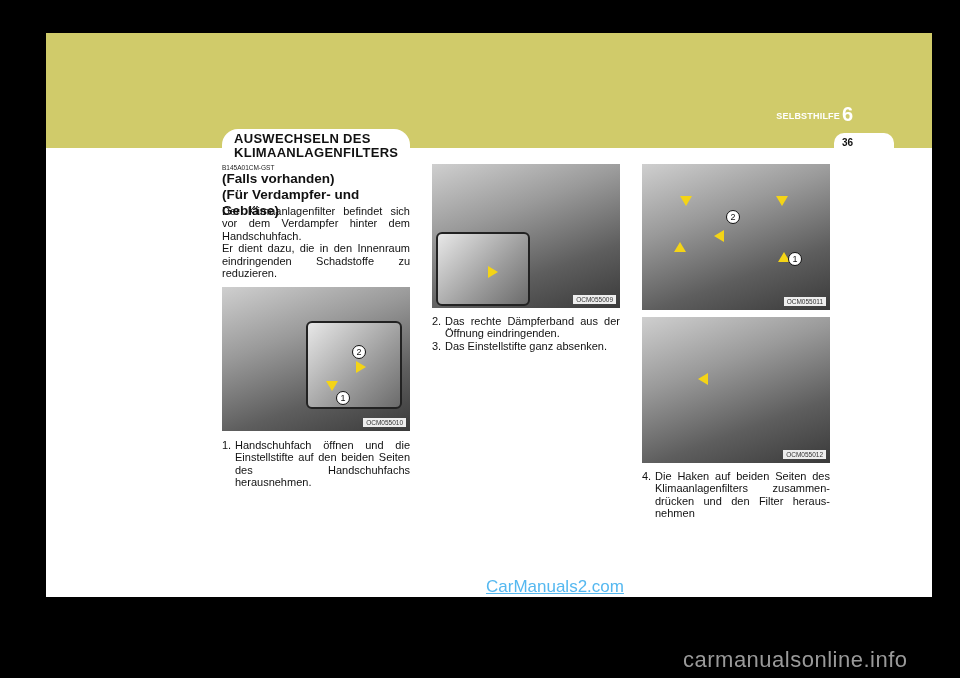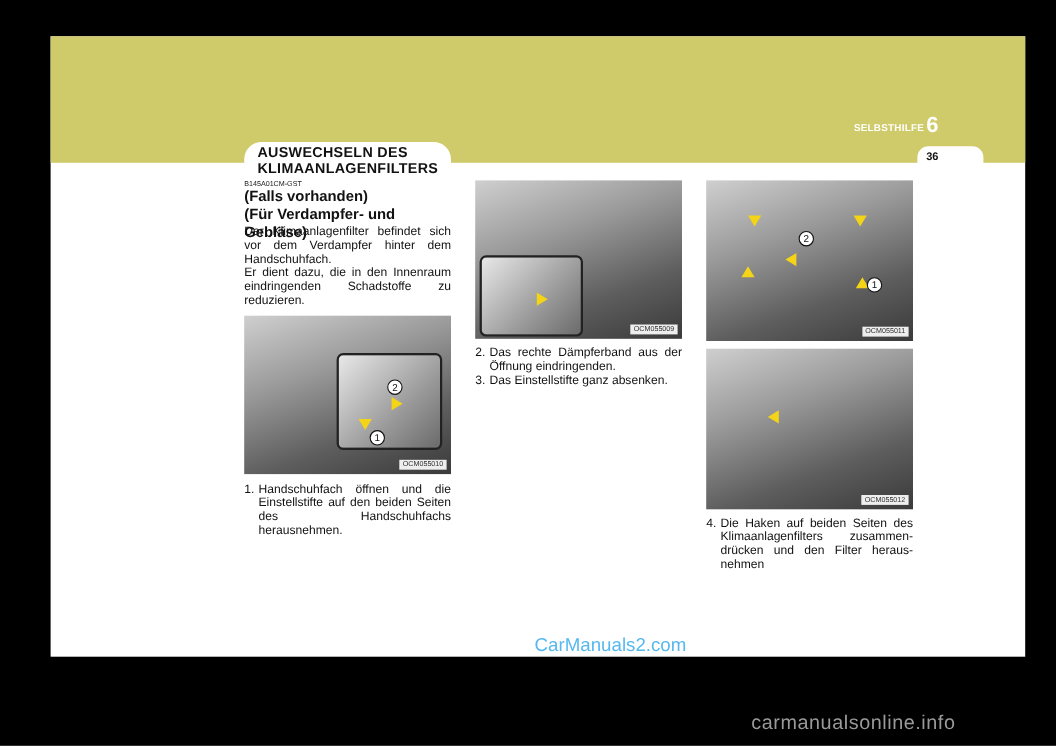--- a/index.html
+++ b/index.html
@@ -20,22 +20,22 @@
   .inset { position:absolute; border:2px solid #222; border-radius:6px; background:linear-gradient(135deg,#e8e8e8,#9b9b9b 60%,#6b6b6b); }
   .arrow { position:absolute; width:0; height:0; }
   .arrow-r { border-top:6px solid transparent; border-bottom:6px solid transparent; border-left:10px solid #f4d416; }
   .arrow-l { border-top:6px solid transparent; border-bottom:6px solid transparent; border-right:10px solid #f4d416; }
   .arrow-d { border-left:6px solid transparent; border-right:6px solid transparent; border-top:10px solid #f4d416; }
   .arrow-u { border-left:6px solid transparent; border-right:6px solid transparent; border-bottom:10px solid #f4d416; }
   .circ { position:absolute; width:12px; height:12px; border:1px solid #111; border-radius:50%; background:#fff; font-size:9px; text-align:center; line-height:12px; color:#111; }
   ol.steps { margin:0; padding:0; list-style:none; }
   ol.steps li { position:relative; padding-left:13px; }
   ol.steps li .n { position:absolute; left:0; top:0; }
-  .wm1 { position:absolute; left:486px; top:577px; color:#55b8f0; font-size:17px; }
-  .wm2 { position:absolute; left:683px; top:647px; color:#9a9a9a; font-size:18px; letter-spacing:0.5px; }
+  .wm1 { position:absolute; left:486px; top:577px; color:#55b8f0; font-size:17px;text-decoration:underline; }
+  .wm2 { position:absolute; left:683px; top:647px; color:#9a9a9a; font-size:22px; letter-spacing:0.5px; }
 </style>
 </head>
 <body>
 
 <div class="page">
   <div class="header-band">
     <span class="section-label">SELBSTHILFE</span>
     <span class="chapter-num">6</span>
     <div class="page-tab"></div>
     <span class="page-num">36</span>

